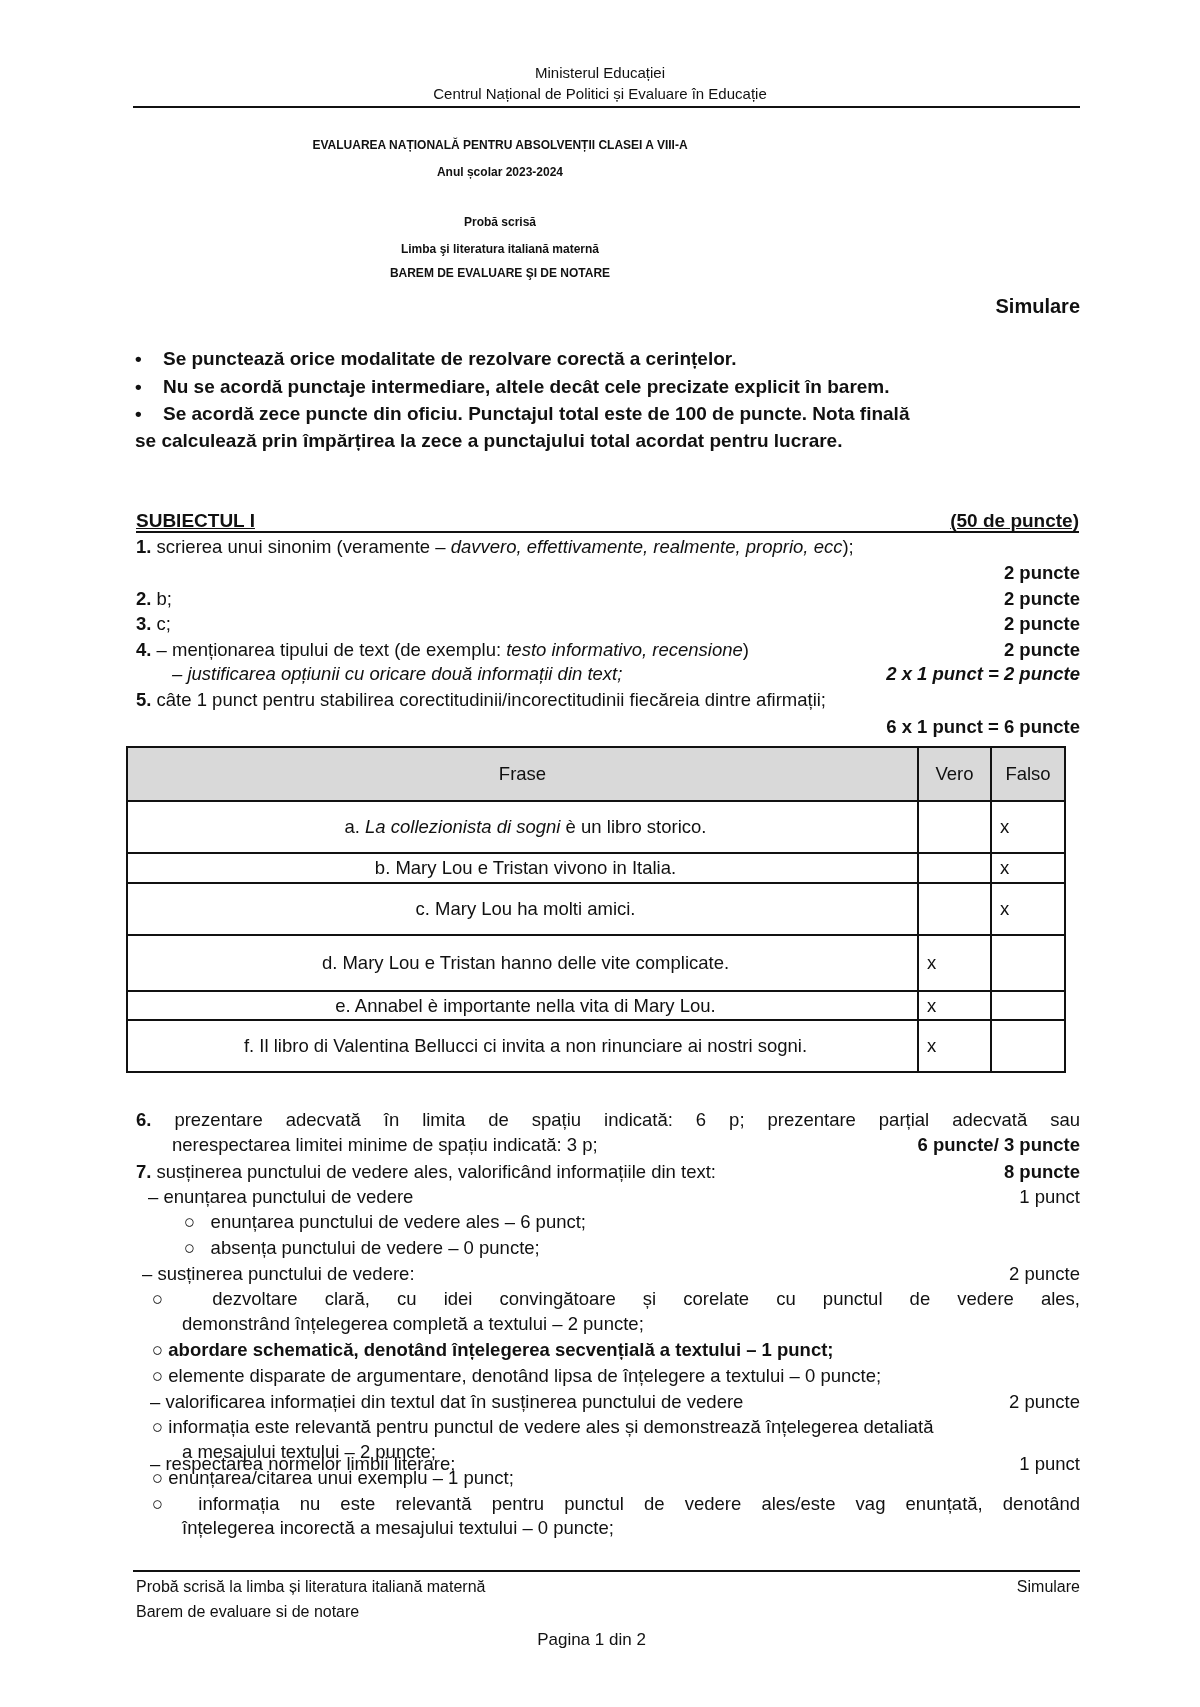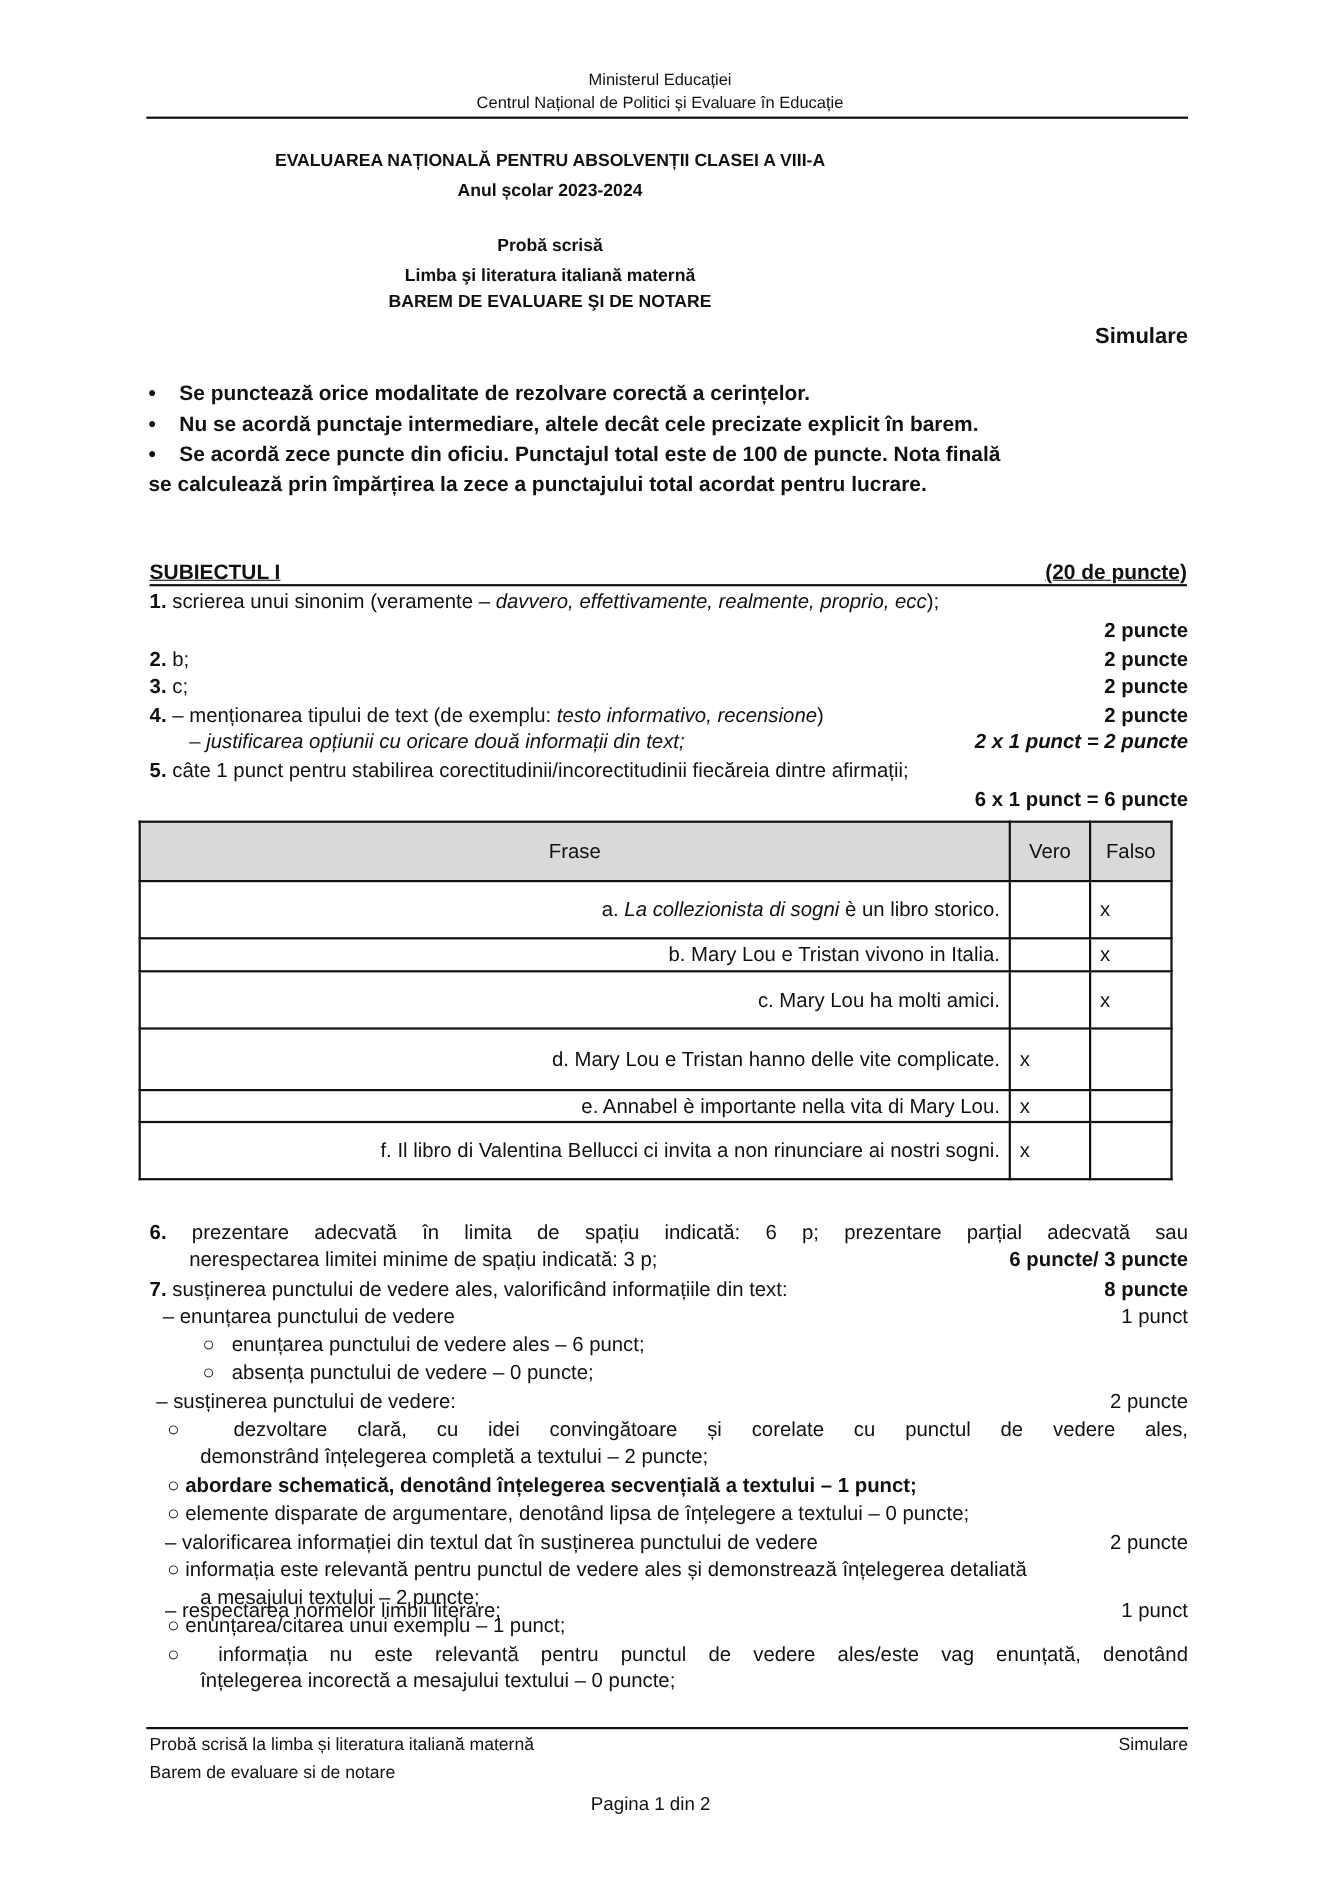--- a/index.html
+++ b/index.html
@@ -1,36 +1,36 @@
 <!DOCTYPE html>
 <html><head>
 <meta charset="utf-8">
 <style>
   html, body { margin: 0; padding: 0; background: #ffffff; }
   body { width: 1200px; height: 1707px; position: relative; overflow: hidden;
          font-family: "Liberation Sans", sans-serif; color: #111; }
   .abs { position: absolute; }
   .hdr { left: 0; width: 1200px; text-align: center; font-size: 15px; }
   .topline { left: 133px; width: 947px; height: 0; border-top: 2px solid #111; }
-  .title { left: 0; width: 1000px; text-align: center; font-weight: bold; font-size: 16px; }
+  .title { left: 0; width: 1000px; text-align: center; font-weight: bold; font-size: 12px; }
   .right { right: 120px; text-align: right; }
   .b { font-weight: bold; }
   .i { font-style: italic; }
   .bul { left: 135px; width: 945px; font-weight: bold; font-size: 19px; }
   .bul .dot { display: inline-block; width: 28px; }
   .subj { left: 136px; width: 943px; font-weight: bold; font-size: 19px; border-bottom: 2px solid #111; line-height: 20px; }
   .subj .pts { position: absolute; right: 0; top: 0; text-decoration: underline; }
   .subj span.l { text-decoration: underline; }
   .row { left: 136px; width: 944px; font-size: 18.5px; line-height: 24px; white-space: nowrap; }
   .row .r { position: absolute; right: 0; top: 0; }
   table.vf { position: absolute; left: 126px; top: 746px; width: 940px; border-collapse: collapse;
              font-size: 18.5px; }
   table.vf td, table.vf th { border: 2px solid #111; padding: 0 8px; }
   table.vf th { background: #d9d9d9; font-weight: normal; height: 52px; }
-  table.vf td.c { text-align: right; padding-left: 14px; }
+  table.vf td.c { text-align: center; padding-left: 14px; }
   .justify { text-align: justify; text-align-last: justify; }
   .botline { left: 133px; width: 947px; border-top: 2px solid #111; }
   .foot { font-size: 16px; }
 </style>
 </head>
 <body>
 
 <div class="abs hdr" style="top:64px;">Ministerul Educației</div>
 <div class="abs hdr" style="top:85px;">Centrul Național de Politici și Evaluare în Educație</div>
 <div class="abs topline" style="top:106px;"></div>
@@ -42,21 +42,21 @@
 <div class="abs title" style="top:266px;">BAREM DE EVALUARE ŞI DE NOTARE</div>
 <div class="abs right b" style="top:295px;font-size:20px;">Simulare</div>
 
 <div class="abs bul" style="top:348px;"><span class="dot">•</span><span>Se punctează orice modalitate de rezolvare corectă a cerințelor.</span></div>
 <div class="abs bul" style="top:376px;"><span class="dot">•</span><span>Nu se acordă punctaje intermediare, altele decât cele precizate explicit în barem.</span></div>
 <div class="abs bul" style="top:403px;"><span class="dot">•</span><span>Se acordă zece puncte din oficiu. Punctajul total este de 100 de puncte. Nota finală</span></div>
 <div class="abs bul" style="top:430px;"><span>se calculează prin împărțirea la zece a punctajului total acordat pentru lucrare.</span></div>
 
 <div class="abs subj" style="top:511px;">
   <span class="l">SUBIECTUL I</span>
-  <span class="pts">(20 de puncte)</span>
+  <span class="pts">(50 de puncte)</span>
 </div>
 
 <div class="abs row" style="top:535px;">
   <b>1.</b> <span>scrierea unui sinonim (veramente – </span><span class="i">davvero, effettivamente, realmente, proprio,  ecc</span><span>);</span>
 </div>
 <div class="abs row" style="top:561px;">
     <span class="r b">2 puncte</span>
   </div>
 
 <div class="abs row" style="top:587px;"><b>2.</b> <span>b;</span><span class="r b">2 puncte</span></div>

